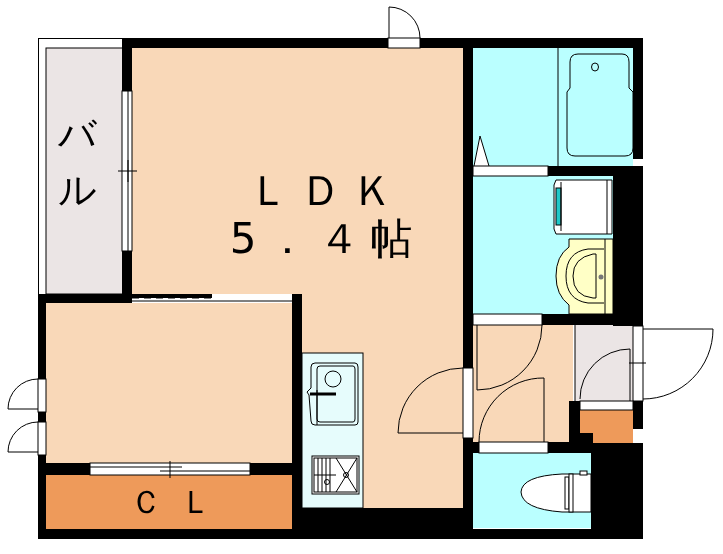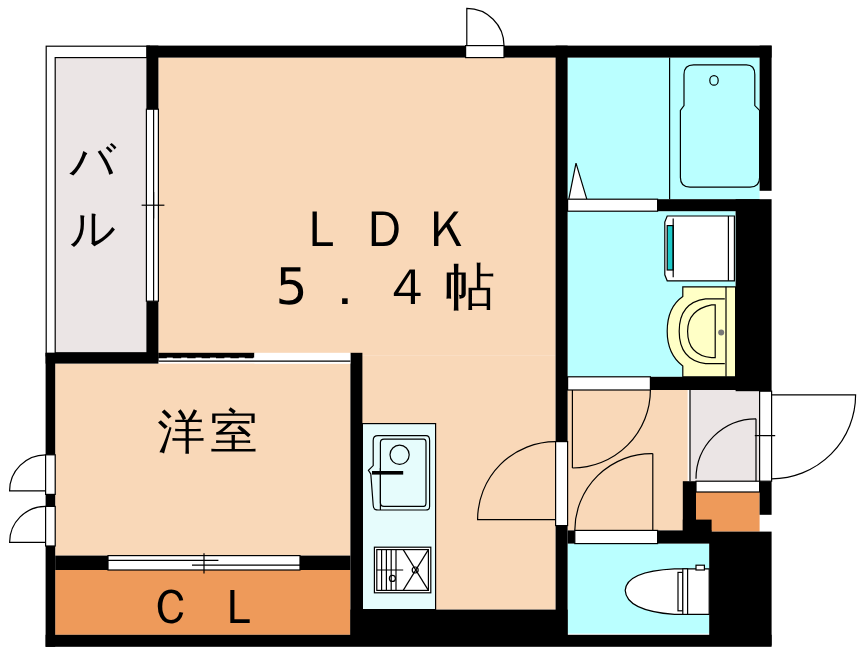--- a/index.html
+++ b/index.html
@@ -3,21 +3,21 @@
 <meta charset="utf-8">
 <style>
   html, body { margin:0; padding:0; background:#ffffff; }
   body { width:723px; height:554px; position:relative; overflow:hidden; font-family:"DejaVu Sans", "Liberation Sans", sans-serif; }
   #plan { position:absolute; left:0; top:0; }
   .lbl { position:absolute; color:#000; text-align:center; white-space:nowrap; line-height:1; }
   .ldk { left:226px; top:170px; width:200px; font-size:42px; letter-spacing:10px;text-align:center; }
   .ldk div { height:48px; }
   .yoshitsu { left:110px; top:340px; width:130px; font-size:40px; letter-spacing:4px; }
   .yoshitsu div { height:46px; }
-  .cl { left:120px; top:486px; width:120px; font-size:40px; letter-spacing:18px; }
+  .cl { left:120px; top:486px; width:120px; font-size:32px; letter-spacing:18px; }
   .bal { left:58px; top:115px; width:36px; font-size:38px; }
   .bal div { height:56px; }
 </style>
 </head>
 <body>
 
 <svg id="plan" width="723" height="554" viewBox="0 0 723 554" xmlns="http://www.w3.org/2000/svg">
 
   <g>
     <rect x="38.5" y="38.5" width="86" height="258" fill="#ffffff" stroke="#000" stroke-width="1"></rect>
@@ -165,19 +165,18 @@
     <circle cx="346" cy="475" r="2.5" fill="none"></circle>
     <circle cx="327" cy="482" r="2.5" fill="none"></circle>
   </g>
 </svg>
 
 <div class="lbl ldk">
   <div>ＬＤＫ</div>
   <div>5．４帖</div>
 </div>
 <div class="lbl yoshitsu">
-  <div>洋室</div>
 </div>
 <div class="lbl cl">ＣＬ</div>
 <div class="lbl bal">
   <div>バ</div>
   <div>ル</div>
 </div>
 
 </body></html>

